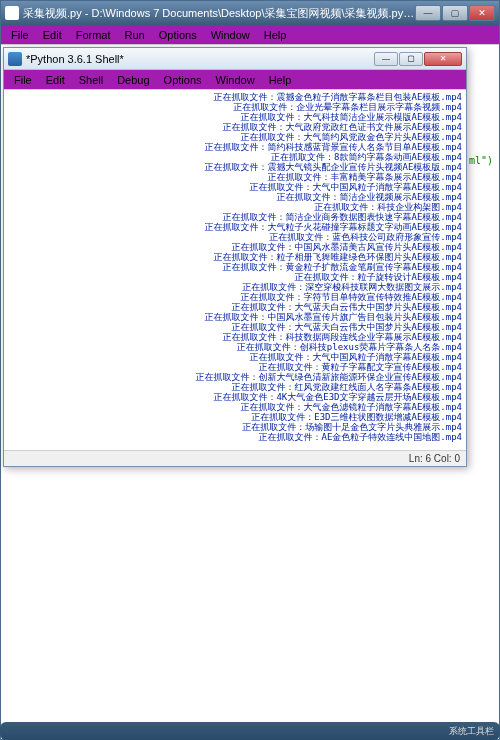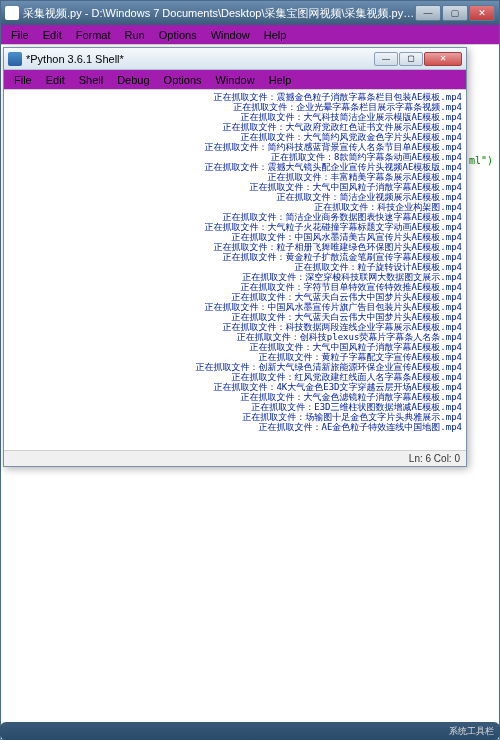--- a/index.html
+++ b/index.html
@@ -80,20 +80,21 @@
       <div class="shell-line">正在抓取文件：大气简约风党政金色字片头AE模板.mp4</div>
       <div class="shell-line">正在抓取文件：简约科技感蓝背景宣传人名条节目单AE模板.mp4</div>
       <div class="shell-line">正在抓取文件：8款简约字幕条动画AE模板.mp4</div>
       <div class="shell-line">正在抓取文件：震撼大气镜头配企业宣传片头视频AE模板版.mp4</div>
       <div class="shell-line">正在抓取文件：丰富精美字幕条展示AE模板.mp4</div>
       <div class="shell-line">正在抓取文件：大气中国风粒子消散字幕AE模板.mp4</div>
       <div class="shell-line">正在抓取文件：简洁企业视频展示AE模板.mp4</div>
       <div class="shell-line">正在抓取文件：科技企业构架图.mp4</div>
       <div class="shell-line">正在抓取文件：简洁企业商务数据图表快速字幕AE模板.mp4</div>
       <div class="shell-line">正在抓取文件：大气粒子火花碰撞字幕标题文字动画AE模板.mp4</div>
+      <div class="shell-line">正在抓取文件：蓝色科技公司政府形象宣传.mp4</div>
       <div class="shell-line">正在抓取文件：中国风水墨清美古风宣传片头AE模板.mp4</div>
       <div class="shell-line">正在抓取文件：粒子相册飞舞唯建绿色环保图片头AE模板.mp4</div>
       <div class="shell-line">正在抓取文件：黄金粒子扩散流金笔刷宣传字幕AE模板.mp4</div>
       <div class="shell-line">正在抓取文件：粒子旋转设计AE模板.mp4</div>
       <div class="shell-line">正在抓取文件：深空穿梭科技联网大数据图文展示.mp4</div>
       <div class="shell-line">正在抓取文件：字符节目单特效宣传特效推AE模板.mp4</div>
       <div class="shell-line">正在抓取文件：大气蓝天白云伟大中国梦片头AE模板.mp4</div>
       <div class="shell-line">正在抓取文件：中国风水墨宣传片旗广告目包装片头AE模板.mp4</div>
       <div class="shell-line">正在抓取文件：大气蓝天白云伟大中国梦片头AE模板.mp4</div>
       <div class="shell-line">正在抓取文件：科技数据两段连线企业字幕展示AE模板.mp4</div>

